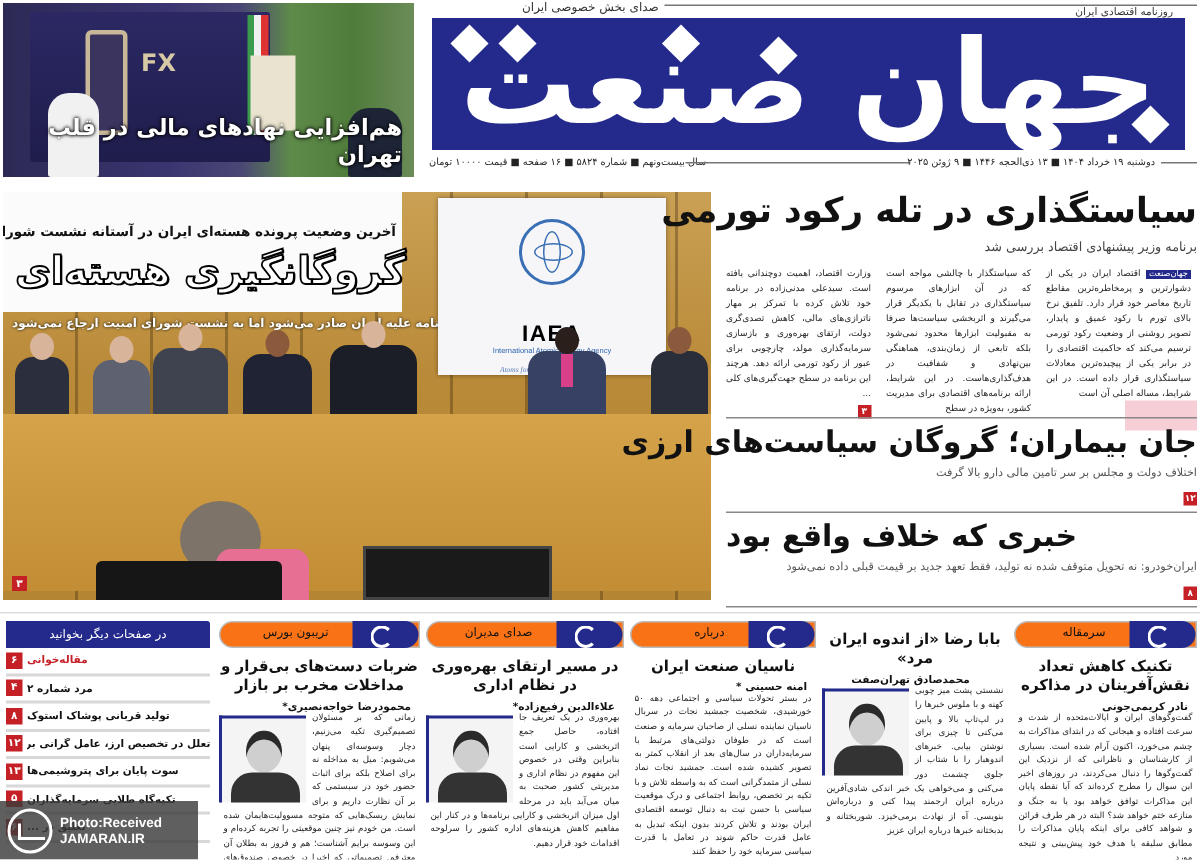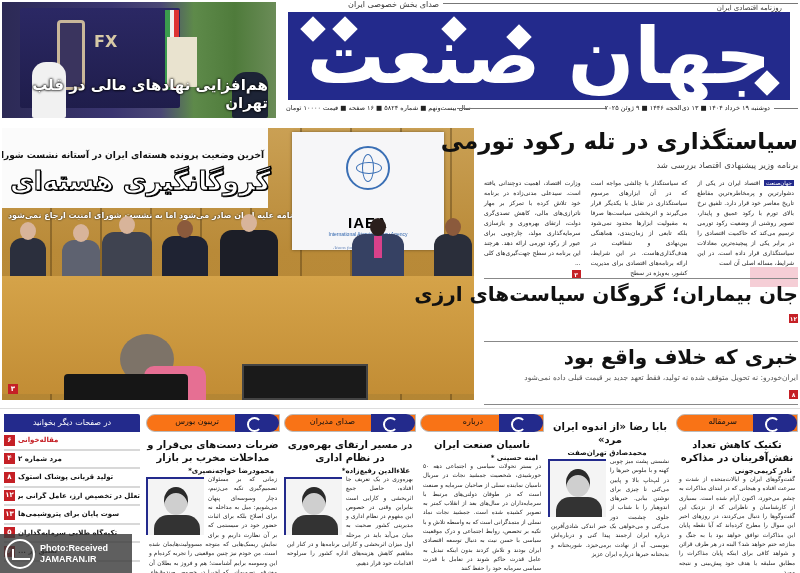--- a/index.html
+++ b/index.html
@@ -190,27 +190,28 @@
     <div class="col">که سیاستگذار با چالشی مواجه است که در آن ابزارهای مرسوم سیاستگذاری در تقابل با یکدیگر قرار می‌گیرند و اثربخشی سیاست‌ها صرفا به مقبولیت ابزارها محدود نمی‌شود بلکه تابعی از زمان‌بندی، هماهنگی بین‌نهادی و شفافیت در هدف‌گذاری‌هاست. در این شرایط، ارائه برنامه‌های اقتصادی برای مدیریت کشور، به‌ویژه در سطح</div>
     <div class="col"><span>وزارت اقتصاد، اهمیت دوچندانی یافته است. سیدعلی مدنی‌زاده در برنامه خود تلاش کرده با تمرکز بر مهار ناترازی‌های مالی، کاهش تصدی‌گری دولت، ارتقای بهره‌وری و بازسازی سرمایه‌گذاری مولد، چارچوبی برای عبور از رکود تورمی ارائه دهد. هرچند این برنامه در سطح جهت‌گیری‌های کلی ...</span><br><span class="badge">۳</span></div>
   </div>
   <div class="pinkmark"></div>
 </div>
 
 <div class="hr" style="left:484px;top:278px;width:314px"></div>
 
 <div class="story" style="top:282px">
   <div class="h">جان بیماران؛ گروگان سیاست‌های ارزی</div>
+  <div class="d">اختلاف دولت و مجلس بر سر تامین مالی دارو بالا گرفت</div>
   <div class="b">۱۲</div>
 </div>
 
 <div class="hr" style="left:484px;top:341px;width:314px"></div>
 
 <div class="story" style="top:345px">
-  <div class="h" style="text-align:right">خبری که خلاف واقع بود</div>
+  <div class="h" style="text-align:left">خبری که خلاف واقع بود</div>
   <div class="d">ایران‌خودرو: نه تحویل متوقف شده نه تولید، فقط تعهد جدید بر قیمت قبلی داده نمی‌شود</div>
   <div class="b">۸</div>
 </div>
 
 <div class="hr" style="left:484px;top:404px;width:314px"></div>
 <div class="hr" style="left:0;top:408px;width:800px;background:#ddd"></div>
 
 <div class="colbox" style="left:676px;width:122px">
   <div class="colhead">
       <div class="blue"></div>

